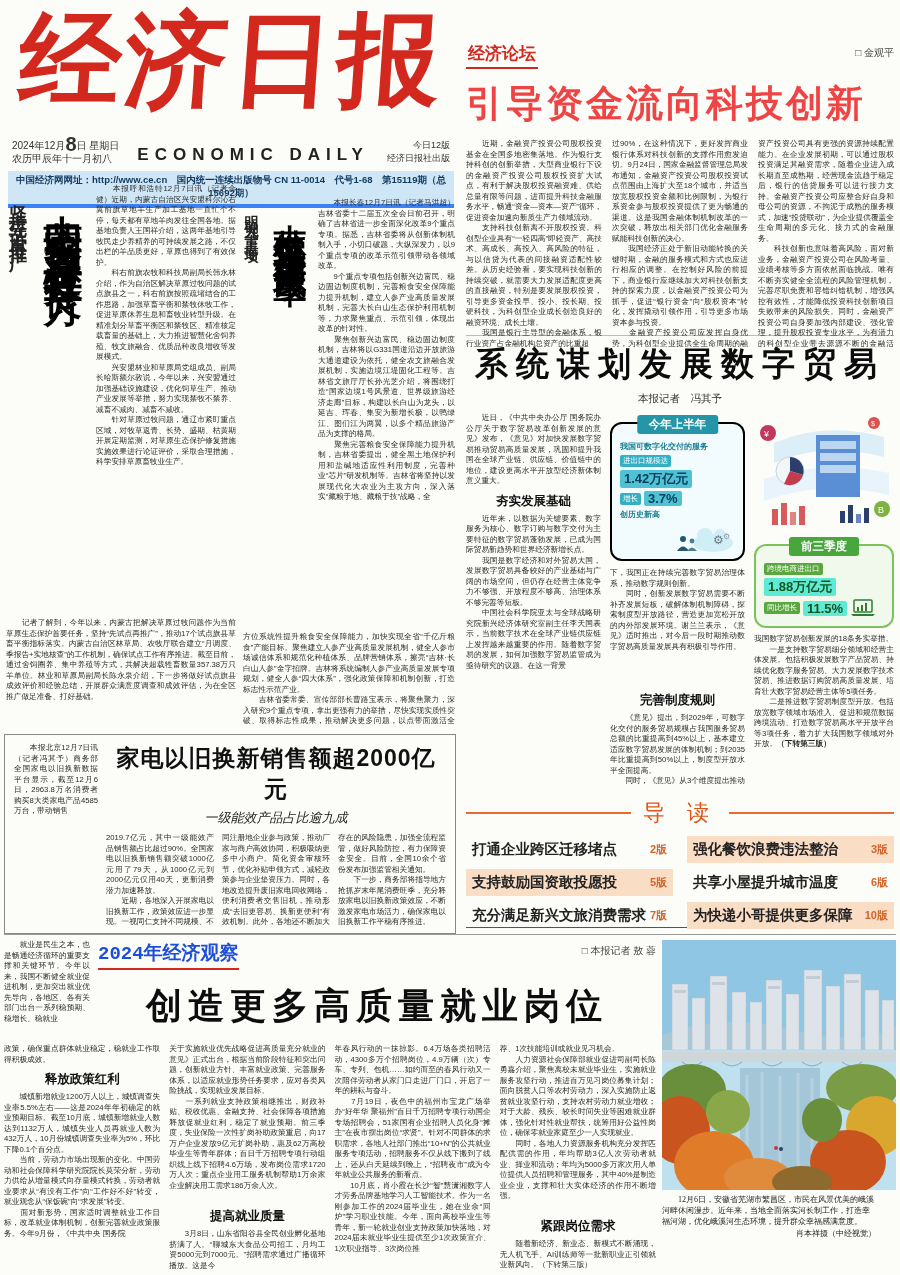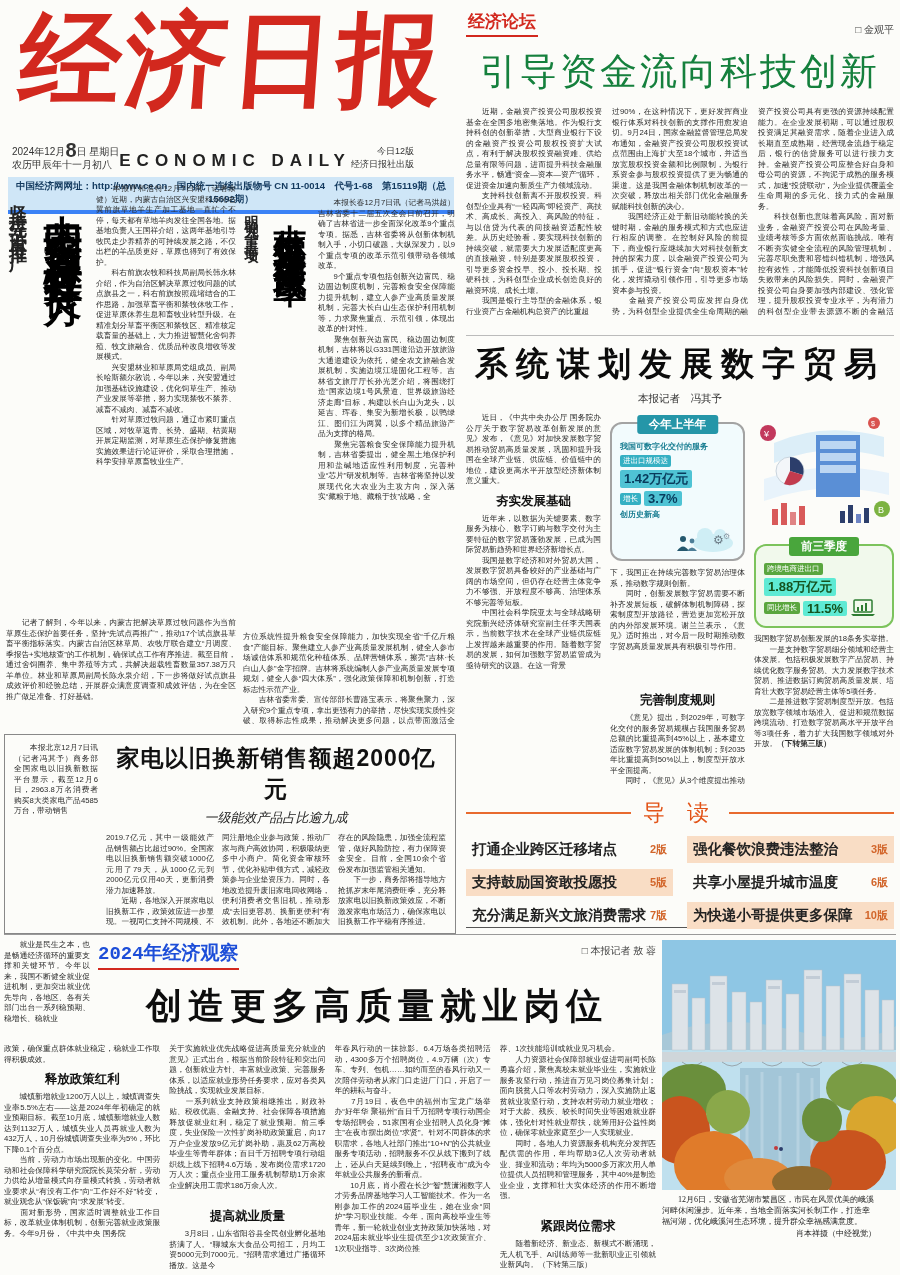--- a/index.html
+++ b/index.html
@@ -13,41 +13,41 @@
   .just { text-align:justify; text-justify:inter-character; }
   .body-txt { font-size:7.7px; line-height:10.5px; color:#2a2a2a; white-space:pre-line; overflow:hidden; }
 
   
   #masthead { left:8px; top:6px; width:446px; height:184px; }
   .nameplate {
     font-family:"Liberation Serif", serif; font-weight:bold; color:#d2281e;
     font-size:102px; line-height:110px; letter-spacing:4px; text-align:center;
     transform:skewX(-4deg); height:128px; overflow:hidden;
   }
-  .mast-row { display:flex; align-items:flex-end; justify-content:flex-start; padding:0 4px; margin-top:10px; }
+  .mast-row { display:flex; align-items:flex-end; justify-content:space-between; padding:0 4px; margin-top:4px; }
   .date-block { font-size:10px; color:#333; line-height:13px; }
   .date-big { font-size:20px; font-weight:bold; vertical-align:-2px; }
   .eng-title { font-size:17px; letter-spacing:6px; color:#222; font-weight:bold; }
   .pub-block { font-size:9px; color:#333; text-align:right; line-height:13px; }
   .info-bar {
     margin-top:6px; background:#cfe6f7; border-bottom:4px solid #3b82f6;
     font-size:9.5px; color:#12395e; text-align:center; padding:3px 0 4px; font-weight:bold;
   }
 
   
   #forum { left:466px; top:10px; width:428px; height:326px; border-bottom:1px solid #bbb; }
-  .forum-head { display:flex; justify-content:space-between; align-items:flex-end; }
+  .forum-head { display:flex; justify-content:space-between; align-items:flex-start;margin-top:32px; }
   .label-red {
     color:#d2281e; font-weight:bold; font-size:17px;
     border-bottom:2px solid #d2281e; padding:0 2px 2px;
   }
   .byline-sm { font-size:10px; color:#444; padding-top:4px; }
   .forum-headline {
-    font-size:37px; font-weight:400; letter-spacing:3px; text-align:center;
-    margin:10px 0 10px; color:#15803d;
+    font-size:37px; font-weight:700; letter-spacing:3px; text-align:left;
+    margin:10px 0 10px; color:#ef4444;
   }
   .cols3 { display:flex; gap:10px; }
   .cols3 > div { flex:1; height:208px; }
 
   
   #mongolia { left:6px; top:184px; width:230px; height:532px; }
   #jilin    { left:243px; top:198px; width:212px; height:532px; }
   .vert-art-top { display:flex; gap:6px; }
   .v-kicker {
     writing-mode:vertical-rl; font-size:18px; letter-spacing:7px; color:#222;
@@ -67,21 +67,21 @@
   #digital { left:466px; top:342px; width:428px; height:452px; }
   .dt-headline {
     font-family:"Liberation Serif", serif; font-weight:bold; font-size:33px;
     letter-spacing:8px; text-align:center; color:#0c0c0c;
   }
   .dt-byline { text-align:center; font-size:10.5px; color:#333; margin:5px 0 7px; font-family:"Liberation Serif", serif; }
   .dt-cols { display:flex; gap:9px; }
   .dt-col { flex:1; }
   .subhead { text-align:center; font-weight:bold; font-size:12.5px; margin:6px 0 4px; color:#111; }
   .bubble {
-    border:2px solid #a3a3a3; border-radius:12px; background:#f2fbfd;
+    border:2px solid #000000; border-radius:12px; background:#f2fbfd;
     padding:14px 8px 6px; position:relative; margin-top:9px;
   }
   .badge {
     position:absolute; top:-9px; left:50%; transform:translateX(-50%);
     color:#fff; font-weight:bold; font-size:11.5px; padding:2px 12px; border-radius:3px; white-space:nowrap;
   }
   .badge.teal { background:#2596a8; }
   .badge.green { background:#49a63c; }
   .bubble.green { border-color:#7cc35c; background:#f1f9ec; }
   .info-line { font-size:8px; color:#1b7f93; margin:3px 0; font-weight:bold; }

